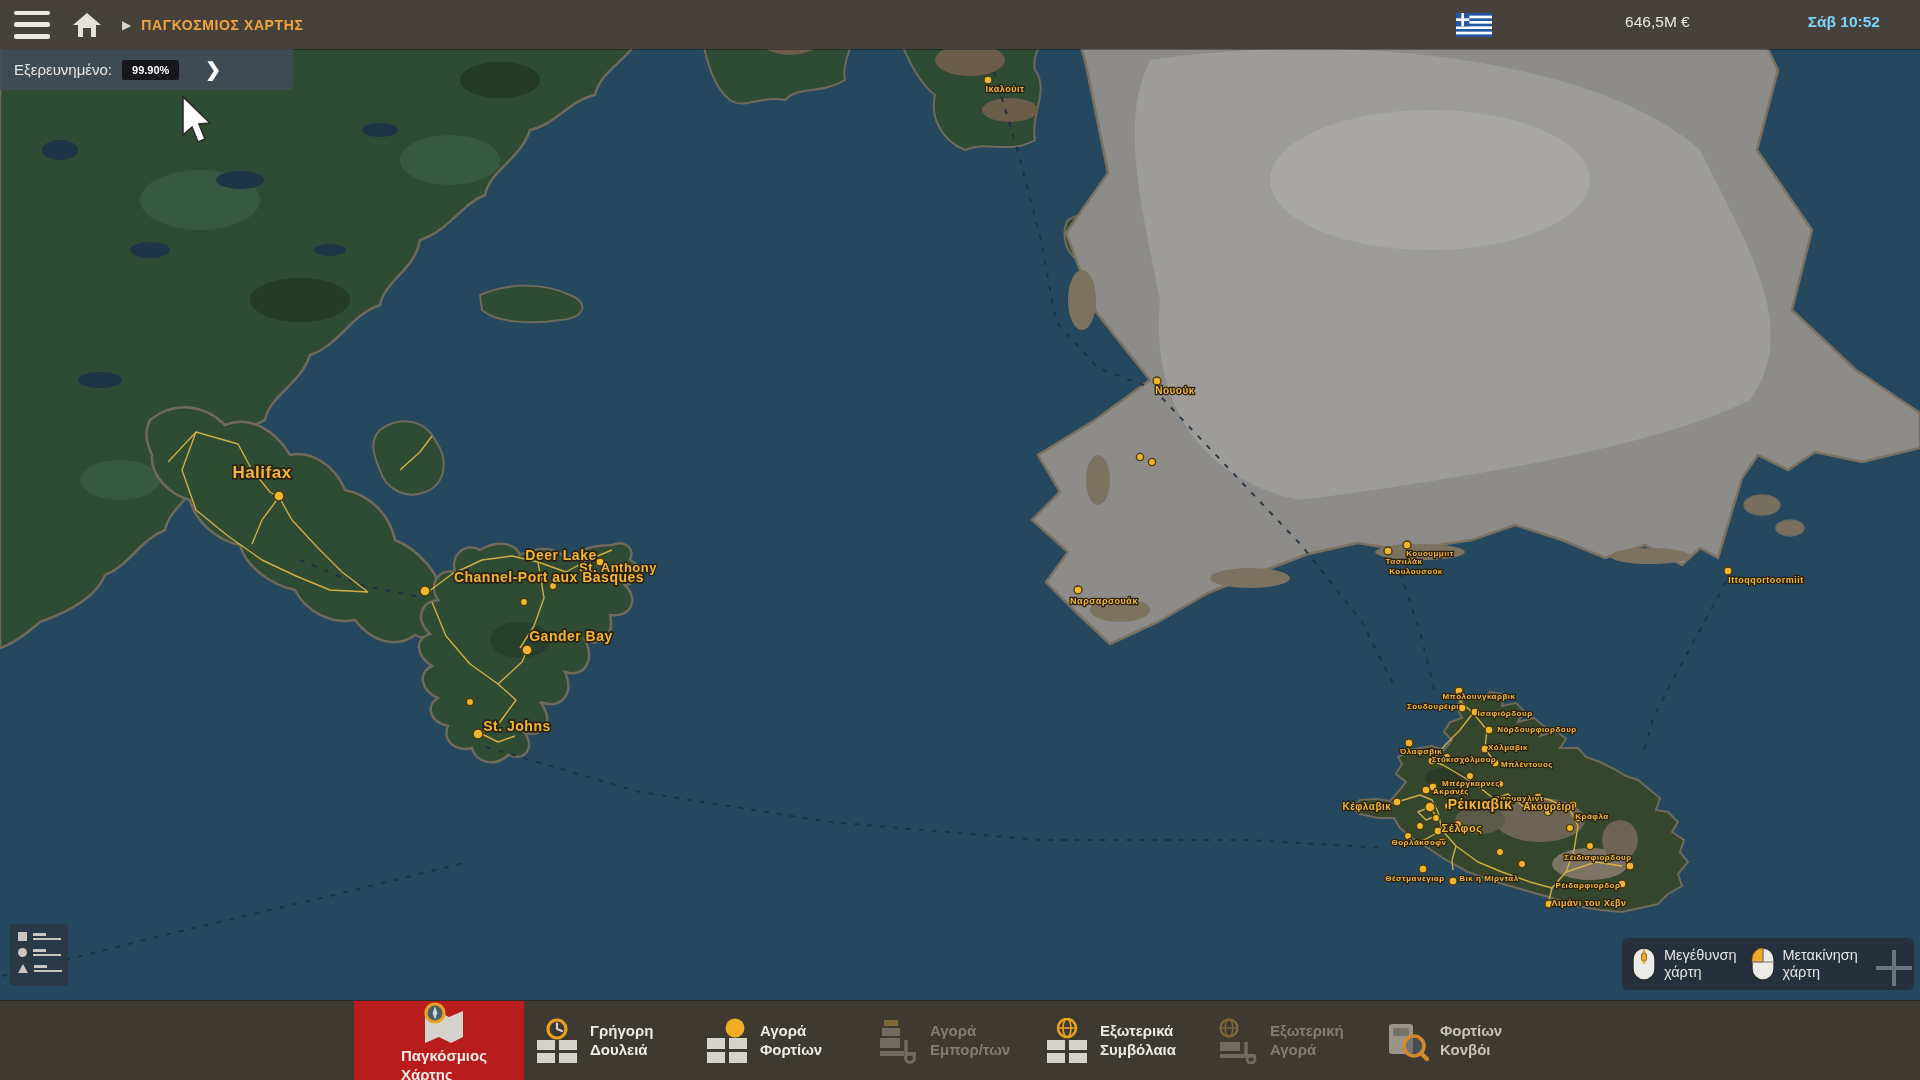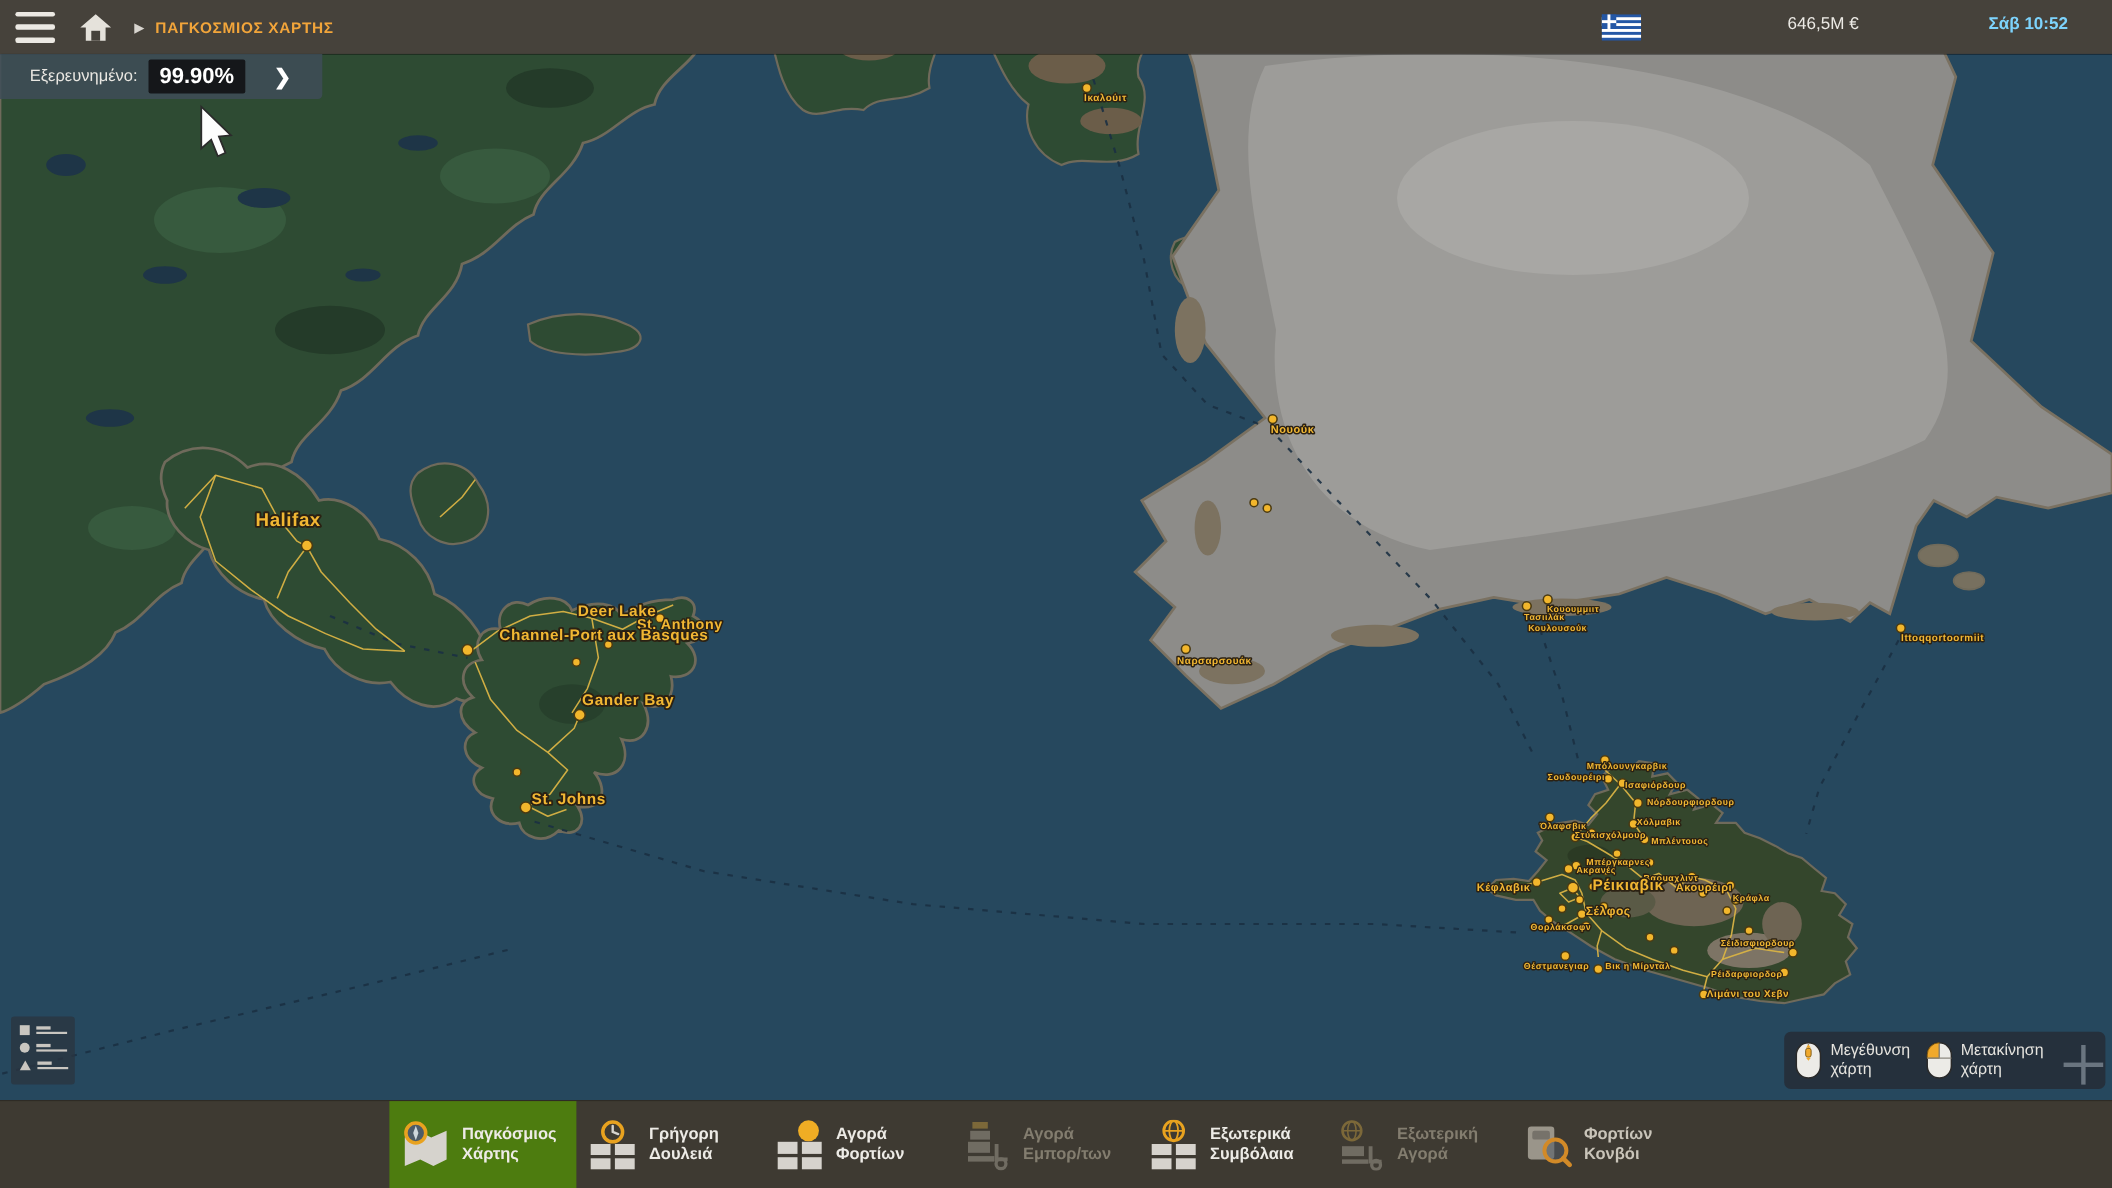--- a/index.html
+++ b/index.html
@@ -15,22 +15,22 @@
   .home-btn{margin-left:22px;cursor:pointer;display:flex;align-items:center;}
   .crumb-sep{color:#d8d5cf;font-size:12px;margin:0 10px 0 20px;}
   .crumb-title{color:#f2a53a;font-weight:bold;font-size:14px;letter-spacing:.6px;}
   #topbar-right{margin-left:auto;display:flex;align-items:flex-start;padding-right:40px;}
   .money{color:#eceae5;font-size:15.5px;min-width:110px;text-align:right;}
   .clock{color:#7dd3fc;font-size:15.5px;margin-left:118px;font-weight:bold;}
   .flagbox{margin-right:88px;line-height:0;}
   
   #explored{position:absolute;left:0;top:49px;height:41px;width:293px;background:rgba(62,76,88,.85);
             display:flex;align-items:center;border-radius:0 0 4px 0;}
-  #explored .lbl{color:#e9e7e2;font-size:15px;margin-left:27px;}
-  #explored .val{background:#15171a;color:#fff;font-weight:bold;font-size:20px;padding:4px 10px;margin-left:10px;border-radius:2px;}
+  #explored .lbl{color:#e9e7e2;font-size:15px;margin-left:14px;}
+  #explored .val{background:#15171a;color:#fff;font-weight:bold;font-size:11px;padding:4px 10px;margin-left:10px;border-radius:2px;}
   #explored .arrow{color:#fff;font-size:19px;font-weight:bold;margin-left:26px;cursor:pointer;}
   
   #legend{position:absolute;left:10px;top:924px;width:58px;height:62px;background:rgba(42,52,64,.78);
           border-radius:3px;padding:7px 0 0 8px;box-sizing:border-box;cursor:pointer;}
   .lg-row{display:flex;align-items:center;margin-bottom:5px;}
   .lg-sq{width:9px;height:9px;background:#c9c6c0;}
   .lg-ci{width:9px;height:9px;background:#c9c6c0;border-radius:50%;}
   .lg-tr{width:0;height:0;border-left:5.5px solid transparent;border-right:5.5px solid transparent;border-bottom:9px solid #c9c6c0;}
   .lg-lines{margin-left:6px;}
   .lg-lines i{display:block;height:2.5px;background:#c9c6c0;margin:2px 0;}
@@ -43,21 +43,21 @@
   .hint .txt{color:#e6e4df;font-size:14.5px;line-height:1.15;margin-left:8px;}
   #crosshair{position:absolute;left:1876px;top:950px;width:36px;height:36px;pointer-events:none;}
   #crosshair:before,#crosshair:after{content:"";position:absolute;background:#6a7580;}
   #crosshair:before{left:16px;top:0;width:4px;height:36px;}
   #crosshair:after{left:0;top:16px;width:36px;height:4px;}
   
   #tabbar{position:absolute;left:0;top:1000px;width:1920px;height:80px;background:#3e3a32;border-top:1px solid #2e2b25;box-sizing:border-box;}
   .tab{position:absolute;top:0;width:170px;height:80px;display:flex;align-items:center;cursor:pointer;}
   .tab .ic{width:46px;height:46px;margin-left:10px;flex:0 0 auto;}
   .tab .tl{margin-left:10px;font-size:15px;font-weight:bold;color:#edebe6;line-height:1.25;}
-  .tab.active{background:#4d7c0f;}
+  .tab.active{background:#b91c1c;flex-direction:column;}
   .tab.disabled{cursor:default;}
   .tab.disabled .tl{color:#837d6f;}
   .tab.dim .tl{color:#c9c4b9;}
   
   #cursor{position:absolute;left:179px;top:95px;pointer-events:none;}
 </style>
 </head>
 <body>
 <div id="stage">
 

